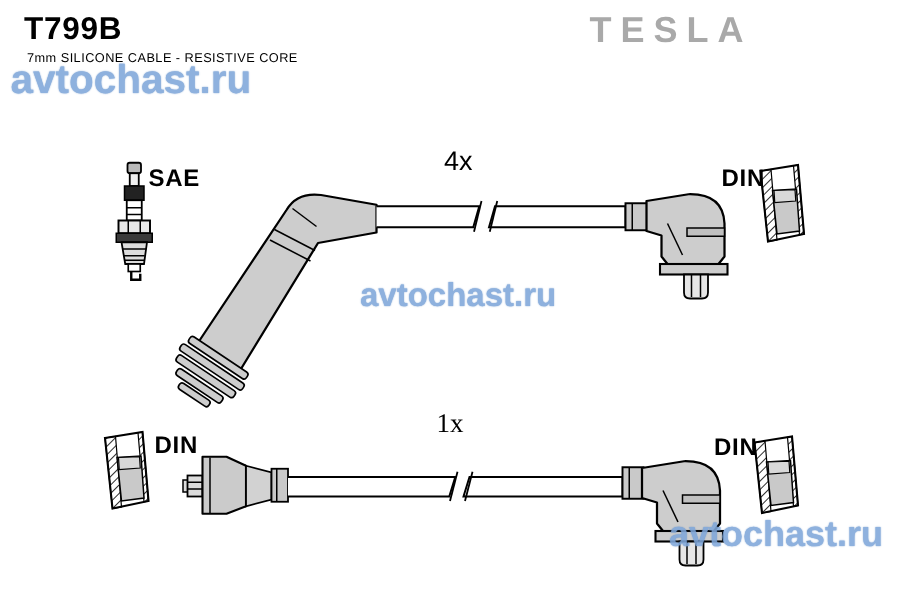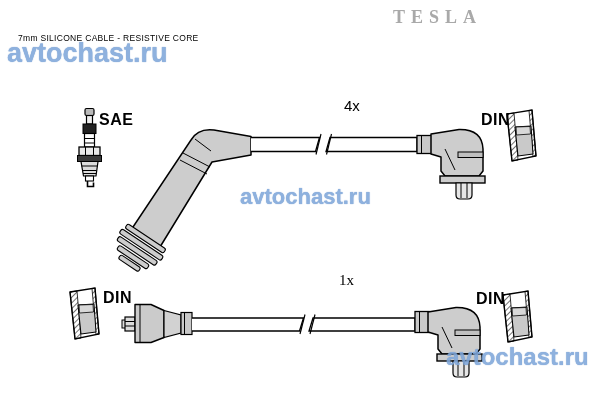--- a/index.html
+++ b/index.html
@@ -4,22 +4,22 @@
 <style>
   html,body{margin:0;padding:0;background:#fff;}
   #canvas{
     position:relative;width:600px;height:400px;background:#fff;overflow:hidden;
     font-family:"Liberation Sans",sans-serif;
   }
   #canvas svg{position:absolute;left:0;top:0;}
   .txt{position:absolute;white-space:nowrap;color:#000;}
   .part-number{left:16px;top:8px;font-size:21px;font-weight:bold;letter-spacing:.5px;}
   .description{left:18px;top:33px;font-size:8.5px;letter-spacing:.3px;}
-  .brand{left:393px;top:7px;font-size:18px;font-weight:bold;letter-spacing:6px;color:#a9a9a9;font-family:Liberation Serif, serif;}
-  .qty{font-size:15px;margin-left:48px;}
+  .brand{left:393px;top:7px;font-size:24px;font-weight:bold;letter-spacing:6px;color:#a9a9a9;}
+  .qty{font-size:18px;}
   .qty-top{left:296px;top:97px;}
   .qty-bottom{left:291px;top:272px;font-family:Liberation Serif, serif;}
   .lbl{font-size:16px;font-weight:bold;letter-spacing:.5px;}
   .sae{left:99px;top:111px;}
   .din-top{left:481px;top:111px;}
   .din-bl{left:103px;top:289px;}
   .din-br{left:476px;top:290px;}
   .wm{
     font-weight:bold;color:#7fa7da;opacity:.88;
     text-shadow:0 0 1px #5b89c4;
@@ -125,20 +125,21 @@
         <line x1="305" y1="314.5" x2="300" y2="334" stroke="#000" stroke-width="1.2"></line>
         <line x1="315" y1="314.5" x2="310" y2="334" stroke="#000" stroke-width="1.2"></line>
       </g>
       <rect x="415" y="311.5" width="14" height="21" fill="#c9c9c9" stroke="#000" stroke-width="1.3"></rect>
       <line x1="419.5" y1="311.5" x2="419.5" y2="332.5" stroke="#000" stroke-width="1"></line>
       <use href="#elbow-boot" x="428" y="307"></use>
       <use href="#din-term" x="502" y="291"></use>
     </g>
   </svg>
 
+  <div class="txt part-number">T799B</div>
   <div class="txt description">7mm SILICONE CABLE - RESISTIVE CORE</div>
   <div class="txt brand">TESLA</div>
 
   <div class="txt lbl sae">SAE</div>
   <div class="txt qty qty-top">4x</div>
   <div class="txt lbl din-top">DIN</div>
 
   <div class="txt lbl din-bl">DIN</div>
   <div class="txt qty qty-bottom">1x</div>
   <div class="txt lbl din-br">DIN</div>

